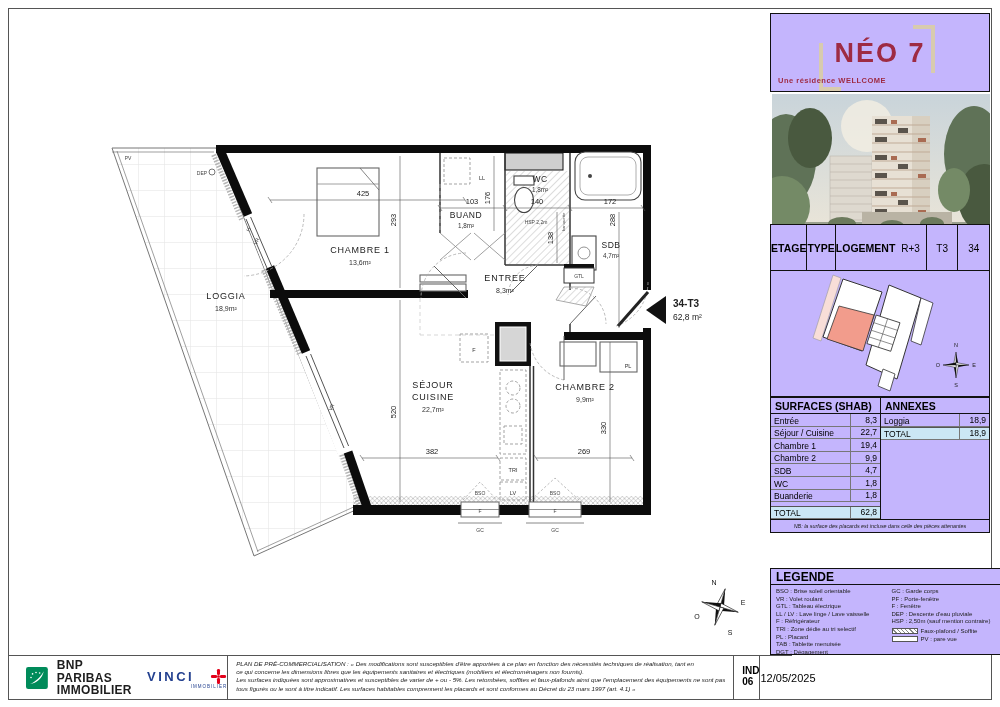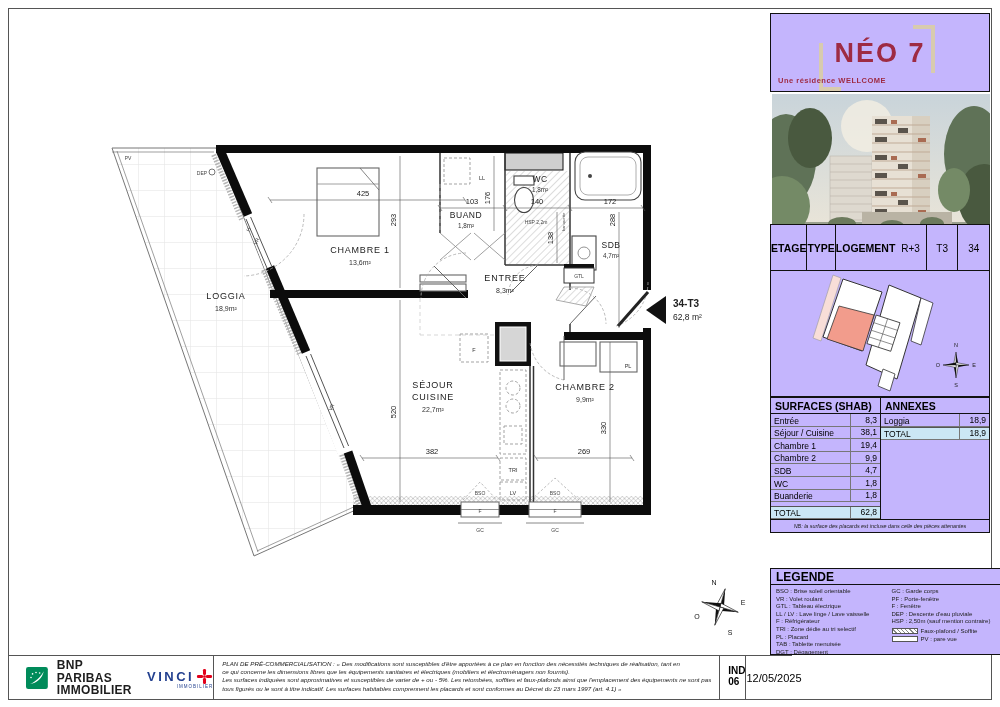--- a/index.html
+++ b/index.html
@@ -70,21 +70,21 @@
   .lg-sw{display:flex;align-items:center;gap:3px;margin-top:2px}
   .sw{display:inline-block;width:26px;height:6px;border:.8px solid #555;background:#fff}
   .sw[data-type="hatch"]{background:repeating-linear-gradient(45deg,#fff 0 2px,#888 2px 3px)}
   .lg-sw-label{font-size:6px;color:#222}
 
   
   .footer{left:8px;top:655px;width:784px;height:45px;border-top:1px solid #555;display:flex}
   .f-logos{width:220px;display:flex;align-items:center;gap:9px;padding-left:18px}
   .bnp-text{font-size:12px;font-weight:bold;color:#1d1d1d;line-height:12.5px;letter-spacing:.3px}
   .vinci{margin-left:4px;text-align:right}
-  .vinci-row{display:flex;align-items:center;gap:2px}
+  .vinci-row{display:flex;align-items:center;gap:16px}
   .vinci-name{font-size:13px;font-weight:bold;letter-spacing:2.5px;color:var(--vinci-blue)}
   .vinci-sub{font-size:4.5px;letter-spacing:1px;color:var(--vinci-blue);margin-top:-1px}
   .f-disc{width:535px;border-left:1px solid #555;padding:4px 8px 0 8px}
   .disc-line{font-size:6.2px;line-height:8.2px;font-style:italic;color:#222;white-space:nowrap;overflow:hidden}
   .f-doc{width:157px;border-left:1px solid #555;padding:8px 0 0 8px}
   .doc-title{font-size:10px;font-weight:bold;line-height:12px}
   .doc-ind{font-size:10px;font-weight:bold;margin-top:1px}
   .f-date{flex:1;border-left:1px solid #555;display:flex;align-items:center;justify-content:center;font-size:11px}
 </style>
 </head>
@@ -467,21 +467,21 @@
       <div class="s-left">
         <div>
 
             <div class="s-row">
               <span class="s-label">Entrée</span>
               <span class="s-val">8,3</span>
             </div>
 
             <div class="s-row">
               <span class="s-label">Séjour / Cuisine</span>
-              <span class="s-val">38,1</span>
+              <span class="s-val">22,7</span>
             </div>
 
             <div class="s-row">
               <span class="s-label">Chambre 1</span>
               <span class="s-val">19,4</span>
             </div>
 
             <div class="s-row">
               <span class="s-label">Chambre 2</span>
               <span class="s-val">9,9</span>

